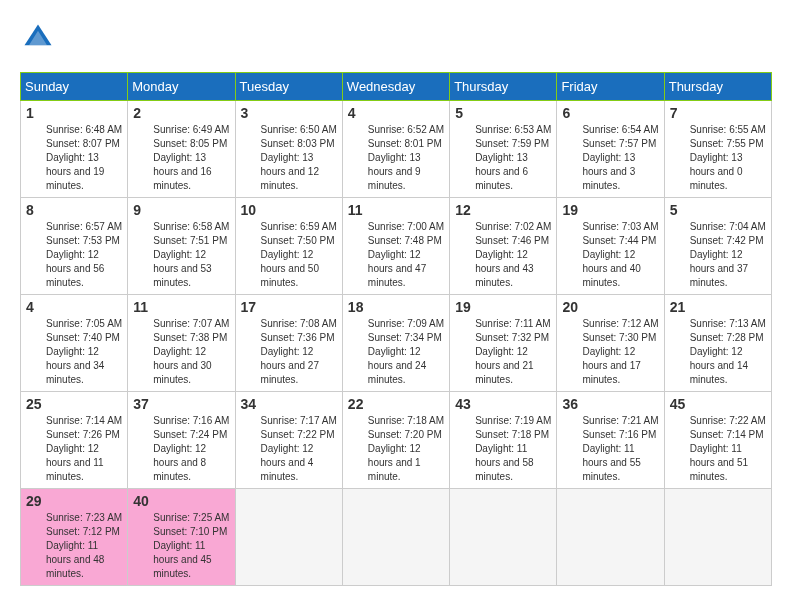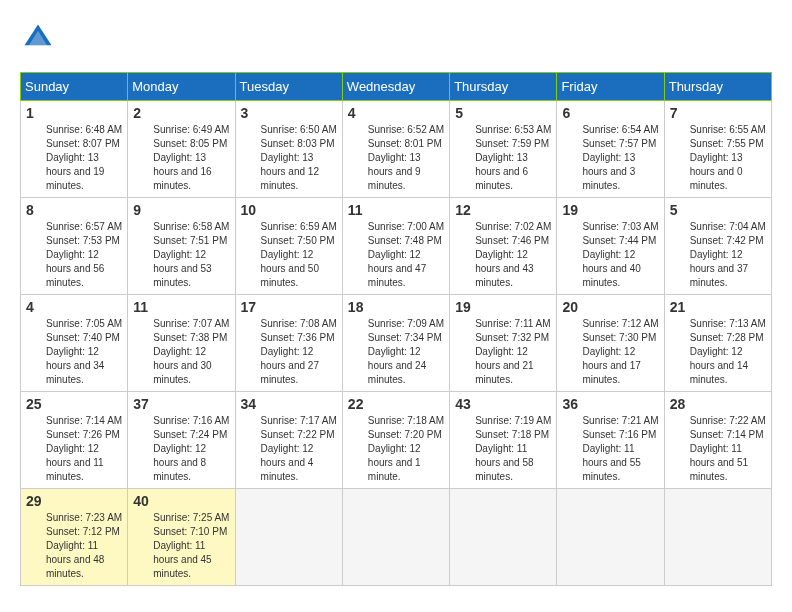--- a/index.html
+++ b/index.html
@@ -68,21 +68,21 @@
     }
     .calendar td {
       border: 1px solid #ccc;
       vertical-align: top;
       padding: 4px 5px;
       width: 107px;
       min-height: 80px;
       background: #fff;
     }
     .calendar tr:last-child td {
-      background: #fef9c3;
+      background: #f9a8d4;
     }
     .day-num {
       font-size: 14px;
       font-weight: bold;
       color: #333;
       display: block;
       margin-bottom: 2px;
     }
     .day-info {
       font-size: 10px;
@@ -344,21 +344,21 @@
       </td>
         <td>
         <span class="day-num">36</span>
         <div class="day-info">
           Sunrise: 7:21 AM<br>
           Sunset: 7:16 PM<br>
           Daylight: 11 hours and 55 minutes.
         </div>
       </td>
         <td>
-        <span class="day-num">28</span>
+        <span class="day-num">45</span>
         <div class="day-info">
           Sunrise: 7:22 AM<br>
           Sunset: 7:14 PM<br>
           Daylight: 11 hours and 51 minutes.
         </div>
       </td>
       </tr>
       <tr>
         <td>
         <span class="day-num">29</span>

